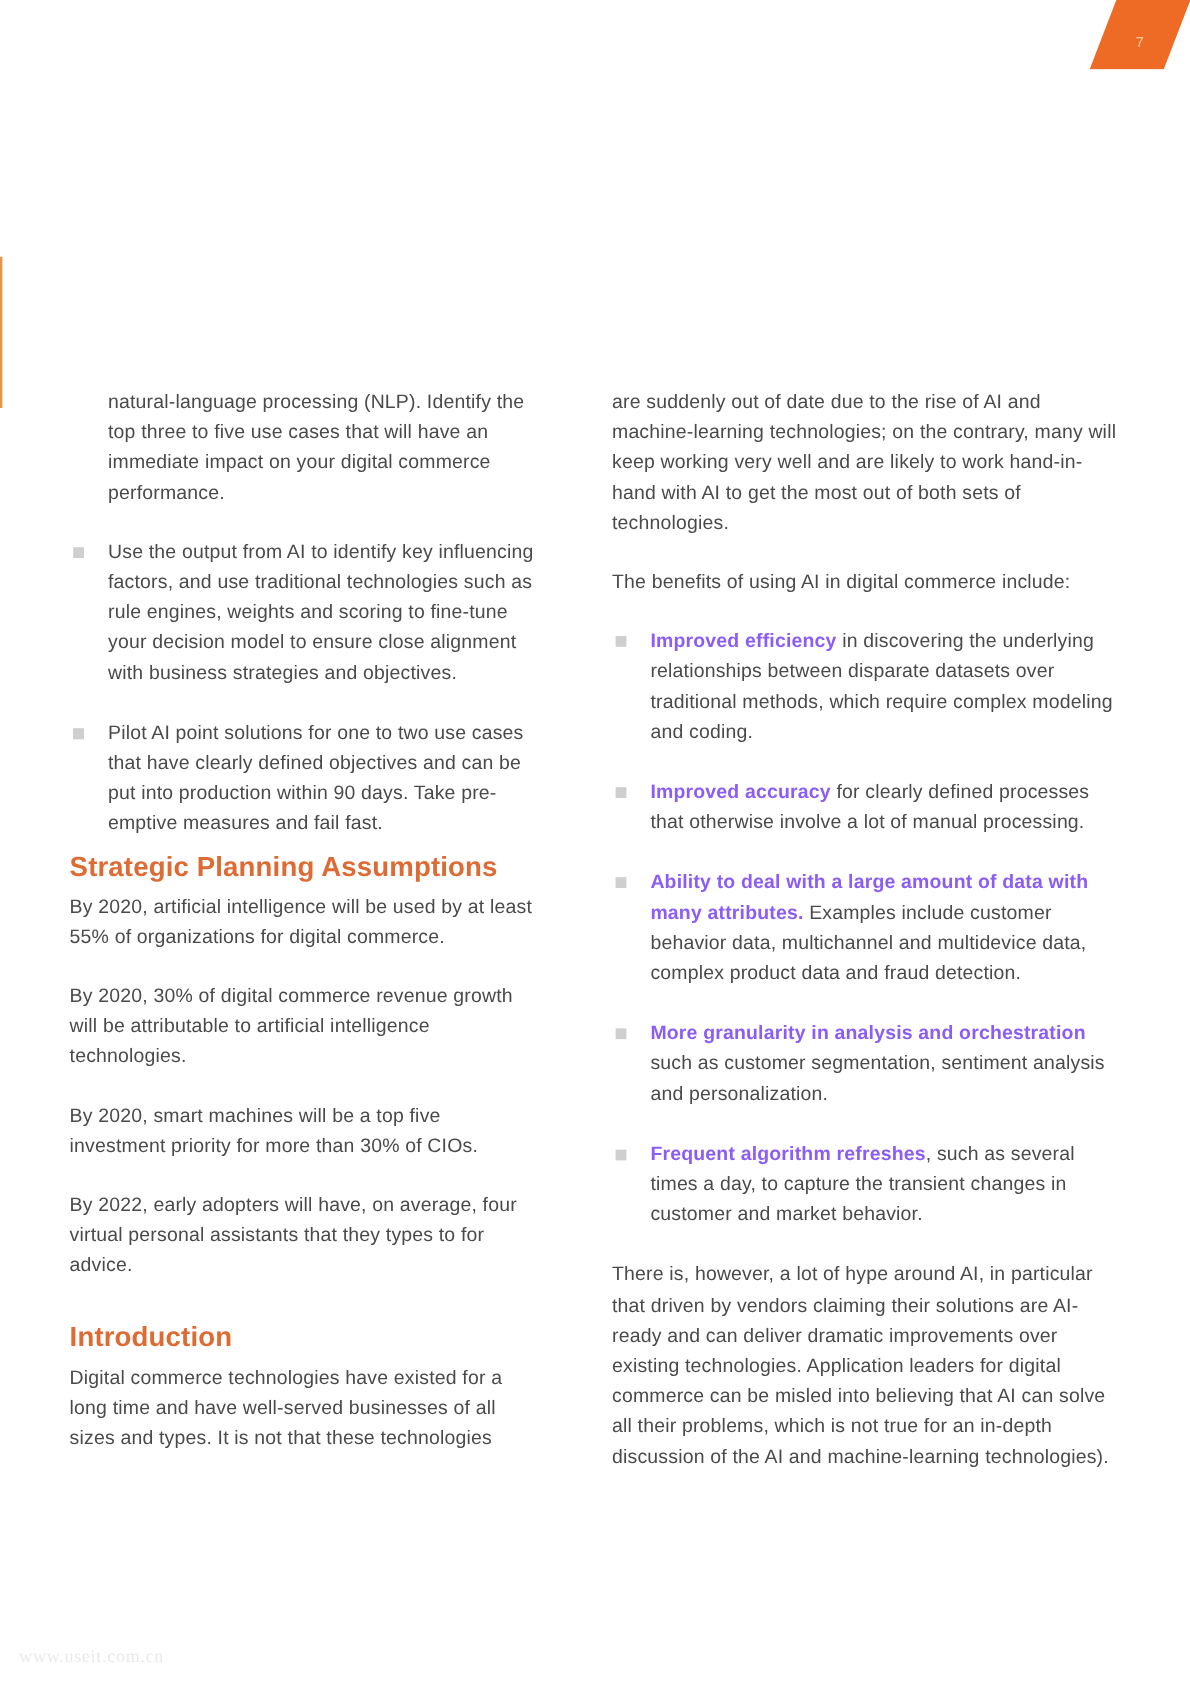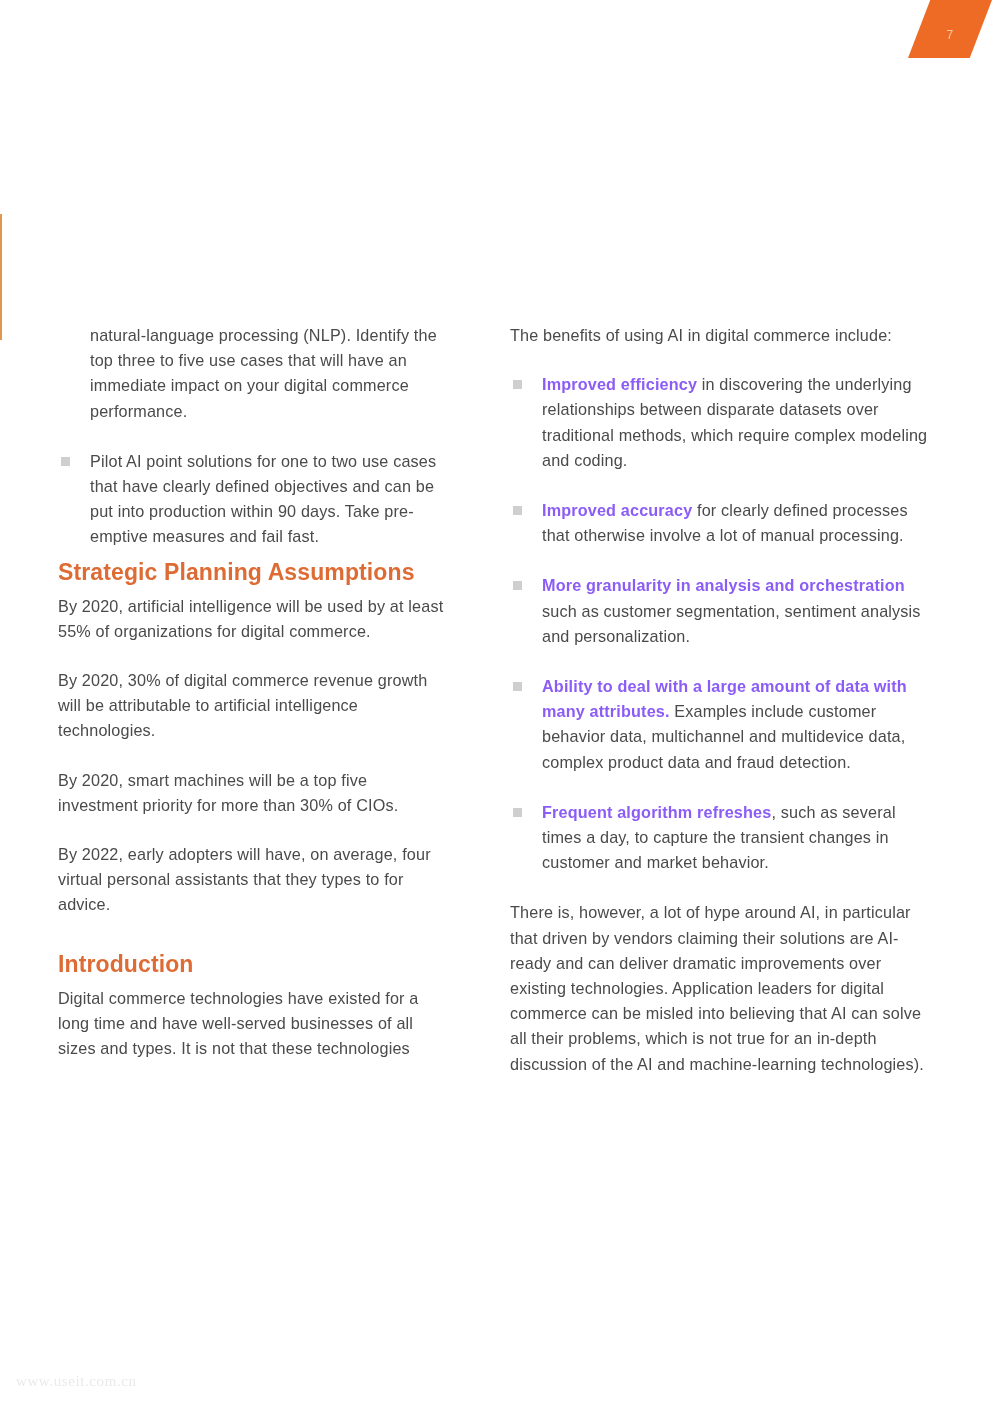--- a/index.html
+++ b/index.html
@@ -136,20 +136,21 @@
 
 <div class="columns">
 
   <div class="col col-left">
 
     <p class="para hanging">natural-language processing (NLP). Identify the top three to five use cases that will have an immediate impact on your digital commerce performance.</p>
 
     <ul class="bullets">
       <li>
         <span class="bullet-marker"></span>
+        <span>Use the output from AI to identify key influencing factors, and use traditional technologies such as rule engines, weights and scoring to fine-tune your decision model to ensure close alignment with business strategies and objectives.</span>
       </li>
       <li>
         <span class="bullet-marker"></span>
       </li>
       <li>
         <span class="bullet-marker"></span>
         <span>Pilot AI point solutions for one to two use cases that have clearly defined objectives and can be put into production within 90 days. Take pre-emptive measures and fail fast.</span>
       </li>
     </ul>
 
@@ -164,39 +165,40 @@
 
     <div class="spacer-sm"></div>
 
     <h2 class="heading">Introduction</h2>
 
     <p class="para">Digital commerce technologies have existed for a long time and have well-served businesses of all sizes and types. It is not that these technologies</p>
   </div>
 
   <div class="col col-right">
 
+    <p class="para">are suddenly out of date due to the rise of AI and machine-learning technologies; on the contrary, many will keep working very well and are likely to work hand-in-hand with AI to get the most out of both sets of technologies.</p>
 
     <p class="para">The benefits of using AI in digital commerce include:</p>
 
     <ul class="bullets">
       <li>
         <span class="bullet-marker"></span>
         <span class="lead">Improved efficiency</span><span> in discovering the underlying relationships between disparate datasets over traditional methods, which require complex modeling and coding.</span>
       </li>
       <li>
         <span class="bullet-marker"></span>
         <span class="lead">Improved accuracy</span><span> for clearly defined processes that otherwise involve a lot of manual processing.</span>
       </li>
       <li>
         <span class="bullet-marker"></span>
+        <span class="lead">Ability to deal with a large amount of data with many attributes.</span><span> Examples include customer behavior data, multichannel and multidevice data, complex product data and fraud detection.</span>
+      </li>
+      <li>
+        <span class="bullet-marker"></span>
         <span class="lead">More granularity in analysis and orchestration</span><span> such as customer segmentation, sentiment analysis and personalization.</span>
-      </li>
-      <li>
-        <span class="bullet-marker"></span>
-        <span class="lead">Ability to deal with a large amount of data with many attributes.</span><span> Examples include customer behavior data, multichannel and multidevice data, complex product data and fraud detection.</span>
       </li>
       <li>
         <span class="bullet-marker"></span>
         <span class="lead">Frequent algorithm refreshes</span><span>, such as several times a day, to capture the transient changes in customer and market behavior.</span>
       </li>
     </ul>
 
     <div class="spacer-sm"></div>
 
     <p class="para" style="margin-top:21px;">There is, however, a lot of hype around AI, in particular that driven by vendors claiming their solutions are AI-ready and can deliver dramatic improvements over existing technologies. Application leaders for digital commerce can be misled into believing that AI can solve all their problems, which is not true for an in-depth discussion of the AI and machine-learning technologies).</p>

